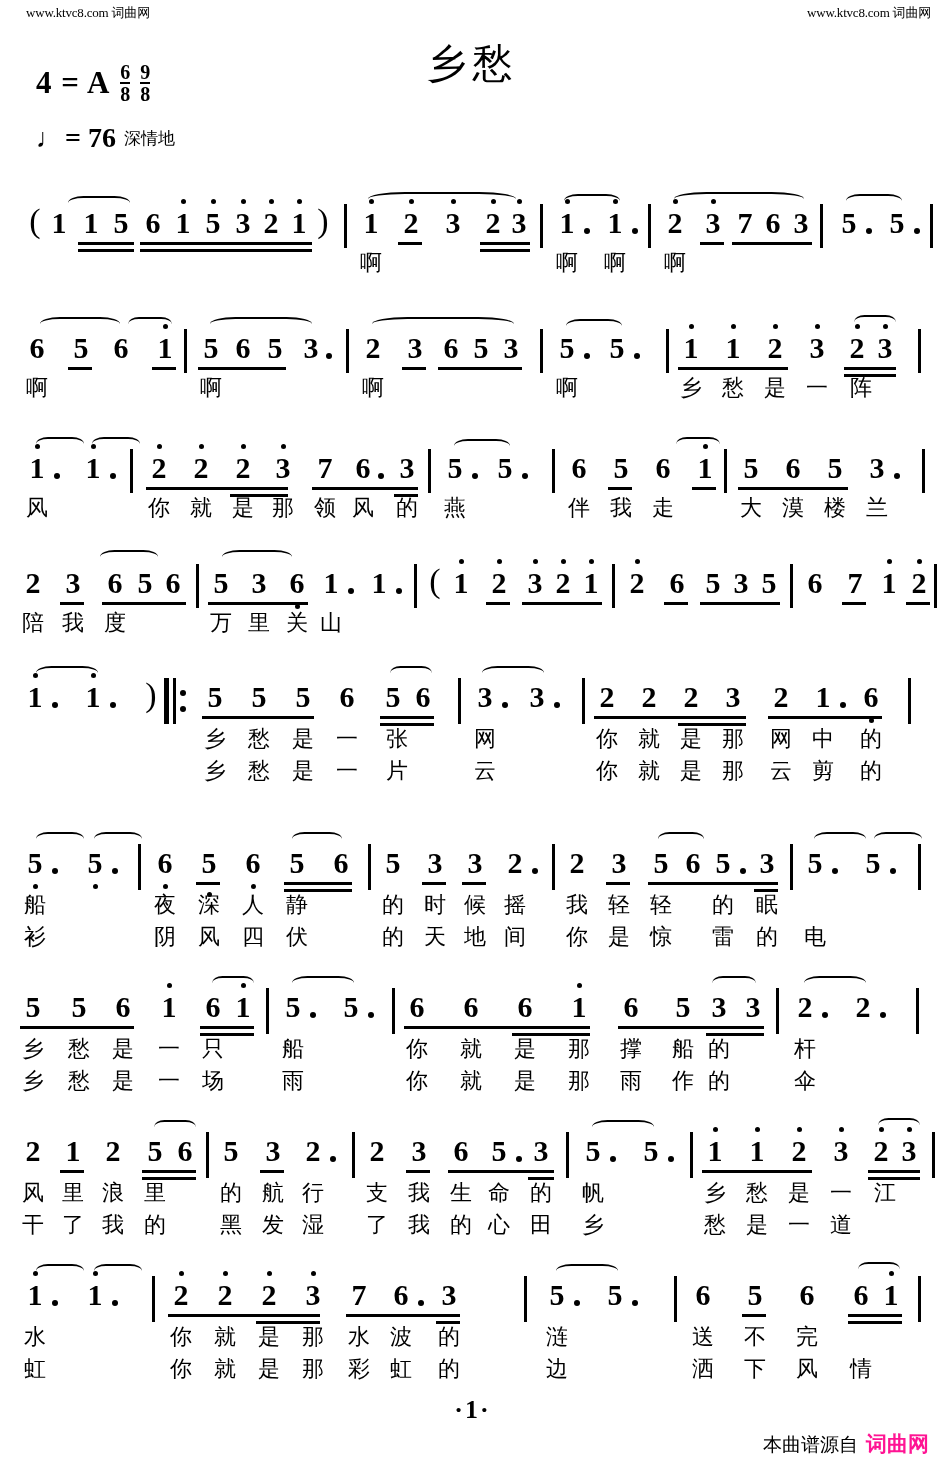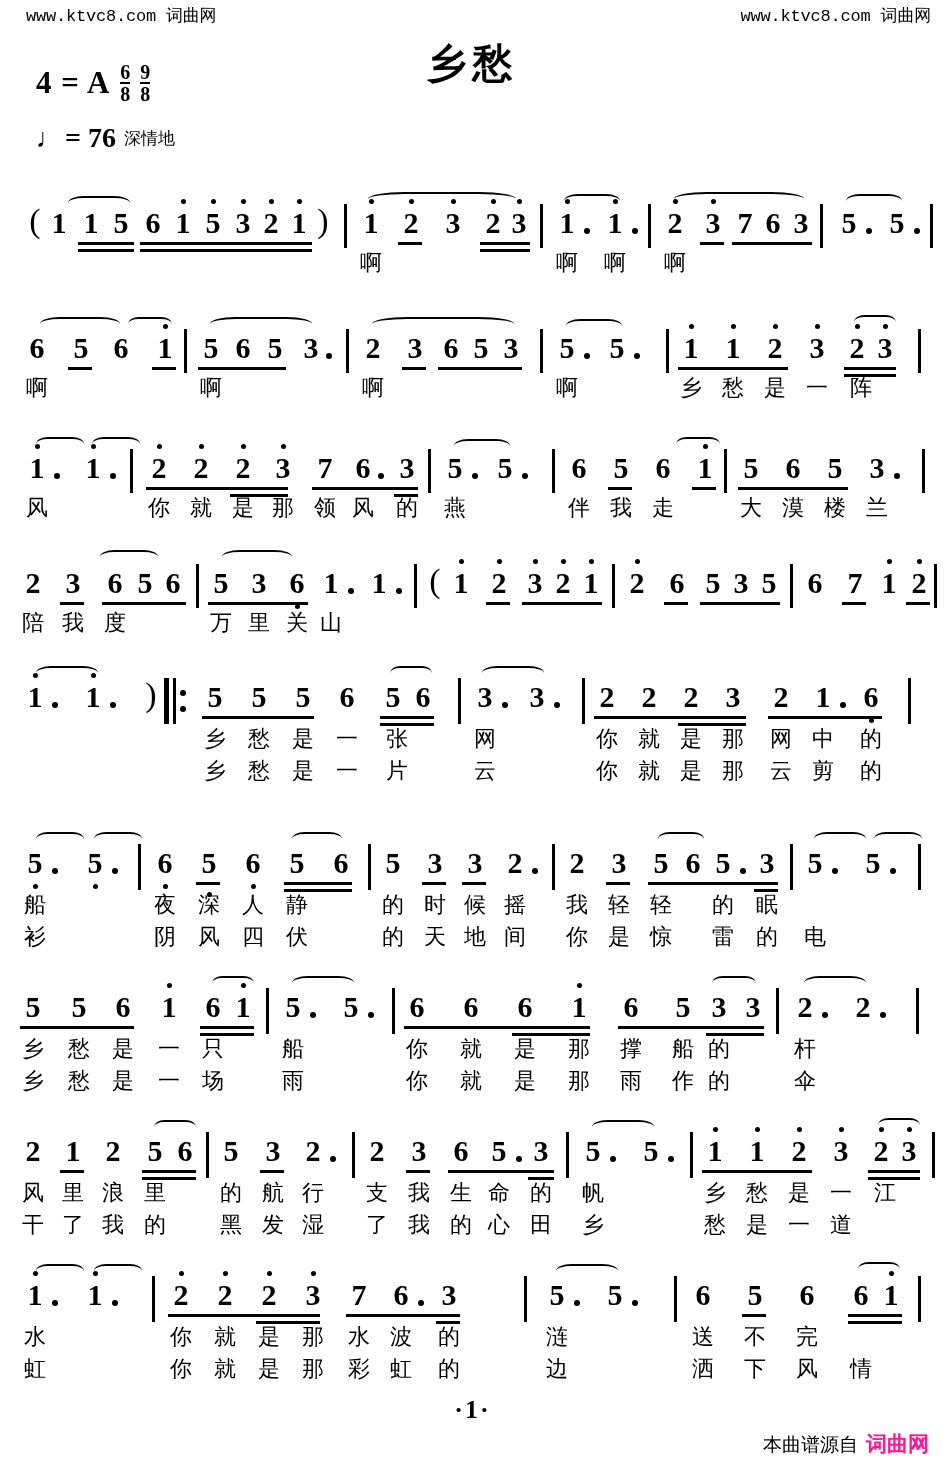--- a/index.html
+++ b/index.html
@@ -10,32 +10,32 @@
     font-family: "Liberation Serif", "DejaVu Serif", serif;
     color: #000000;
     position: relative;
     overflow: hidden;
   }
   .page { position:relative; width:945px; height:1468px; }
 
   
   .wm {
     position:absolute; top:4px;
-    font-family:Liberation Mono, monospace;
-    font-size:17px; letter-spacing:-0.2px; white-space:nowrap;
+    font-family:Liberation Serif, serif;
+    font-size:13px; letter-spacing:-0.2px; white-space:nowrap;
   }
   .wm-left { left:26px; }
   .wm-right { right:14px; }
 
   
   .title {
     position:absolute; left:0; right:0; top:36px;
     text-align:center;
     font-family:"Liberation Sans","DejaVu Sans",sans-serif;
-    font-size:40px; font-weight:bold; letter-spacing:6px;
+    font-size:40px; font-weight:normal; letter-spacing:6px;
   }
   .singer {
     position:absolute; left:0; right:0; top:100px;
     text-align:center;
     font-family:"Liberation Sans","DejaVu Sans",sans-serif;
     font-size:17px; letter-spacing:1px;
   }
   .credits {
     position:absolute; right:22px; top:100px;
     text-align:left;

